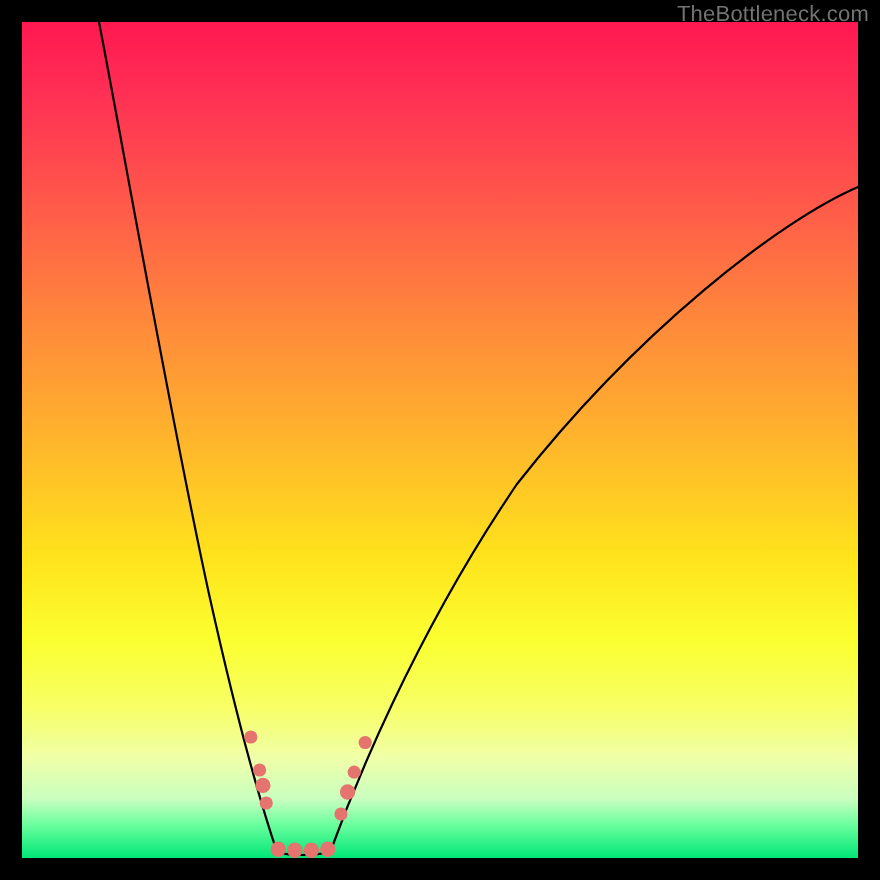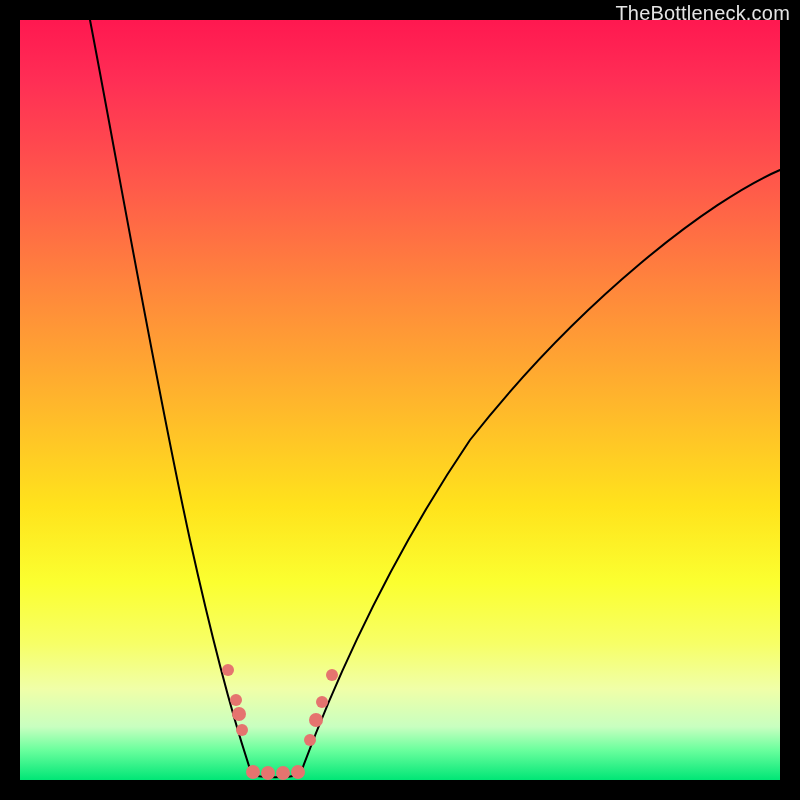--- a/index.html
+++ b/index.html
@@ -29,21 +29,21 @@
       #f0ffa8 88%,
       #c8ffc0 93%,
       #6cff9e 96%,
       #00e676 100%
     );
   }
   .attribution {
     position: absolute;
     top: 2px;
     right: 10px;
-    color: #e5e5e5;
+    color: #737373;
     font-size: 20px;
     font-weight: 500;
     letter-spacing: 0.2px;
   }
   svg.curves {
     position: absolute;
     left: 0;
     top: 0;
     width: 760px;
     height: 760px;

